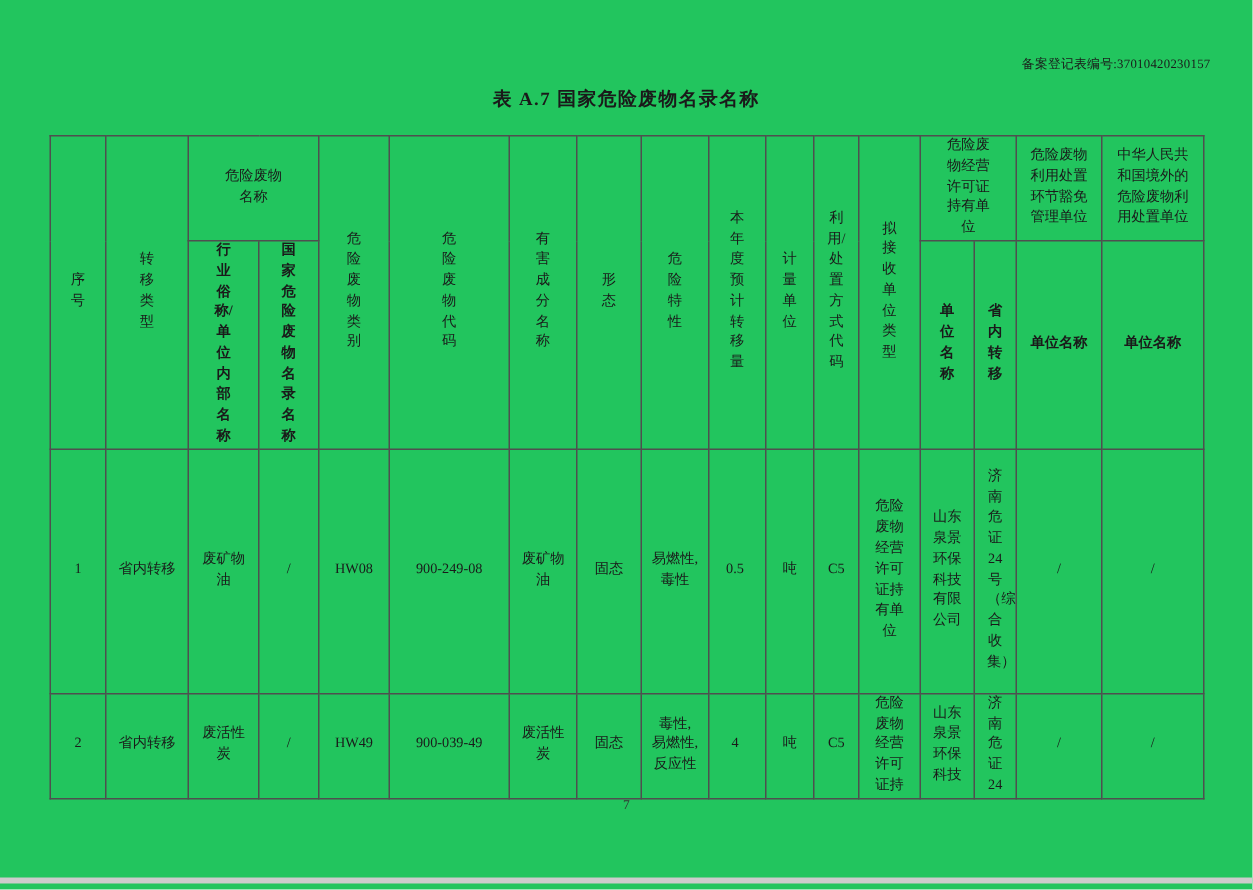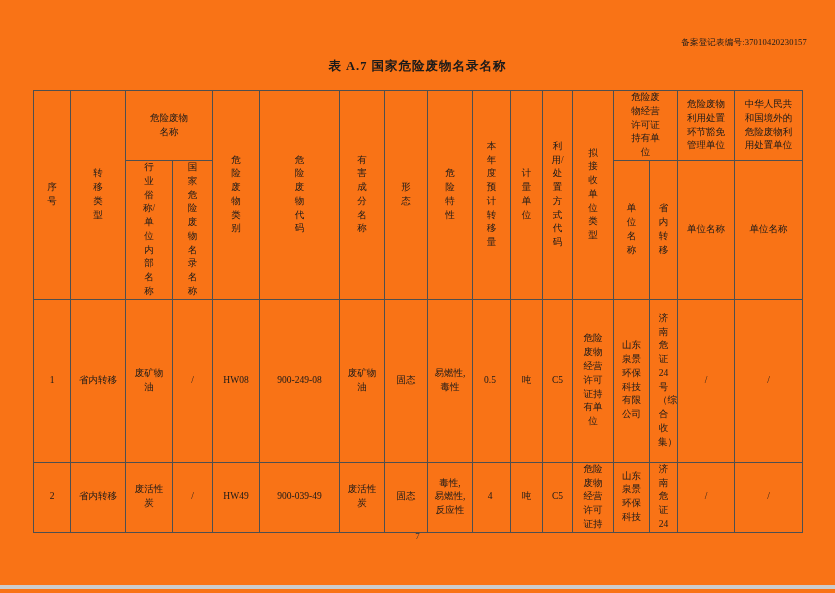--- a/index.html
+++ b/index.html
@@ -1,26 +1,26 @@
 <!DOCTYPE html>
 <html><head>
 <meta charset="utf-8">
 <style>
   * { margin:0; padding:0; box-sizing:border-box; }
   html,body { width:835px; height:593px; background:#ffffff; overflow:hidden;
     font-family:"Liberation Serif","DejaVu Serif",serif; color:#1a1a1a; }
-  .page { position:relative; width:835px; height:593px; background:#f97316; }
+  .page { position:relative; width:835px; height:593px; background:#22c55e; }
   .reg-no { position:absolute; top:37px; right:28px; font-size:8.5px; letter-spacing:.2px; }
   .title { position:absolute; top:58px; left:0; width:100%; text-align:center;
     font-size:12.5px; font-weight:bold; letter-spacing:1px; }
   table { position:absolute; left:33px; top:90px; width:769px; table-layout:fixed;
     border-collapse:collapse; }
   td { border:1px solid #4f4f4f; text-align:center; vertical-align:middle;
     font-size:9.5px; line-height:1.45; padding:0 1px; word-break:break-all; }
-  tr.hA { height:70px; } tr.hB { height:137px; }
+  tr.hA { height:70px; } tr.hB { height:137px;font-weight:bold; }
   tr.r1 { height:163px; } tr.r2 { height:70px; }
   .b { display:inline-block; word-break:break-all; text-align:center; vertical-align:middle; }
   .w1  { width:1.15em; }
   .w15 { width:1.6em;  }
   .w2  { width:2.3em;  }
   .w3  { width:3.3em;  }
   .w4  { width:4.5em;  }
   .w5  { width:5.6em;  }
   td.pre { white-space:pre-line;margin-top:15px; }
   td.num { text-align:center; padding-right:4px; }

